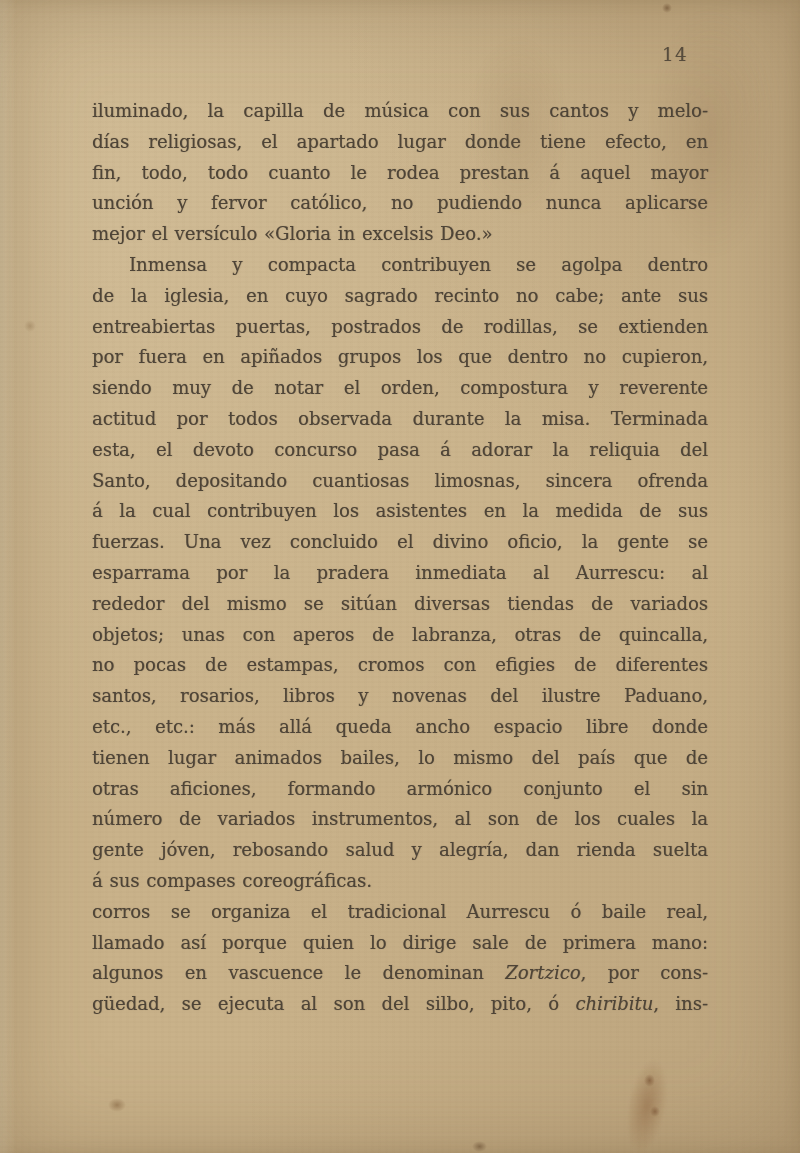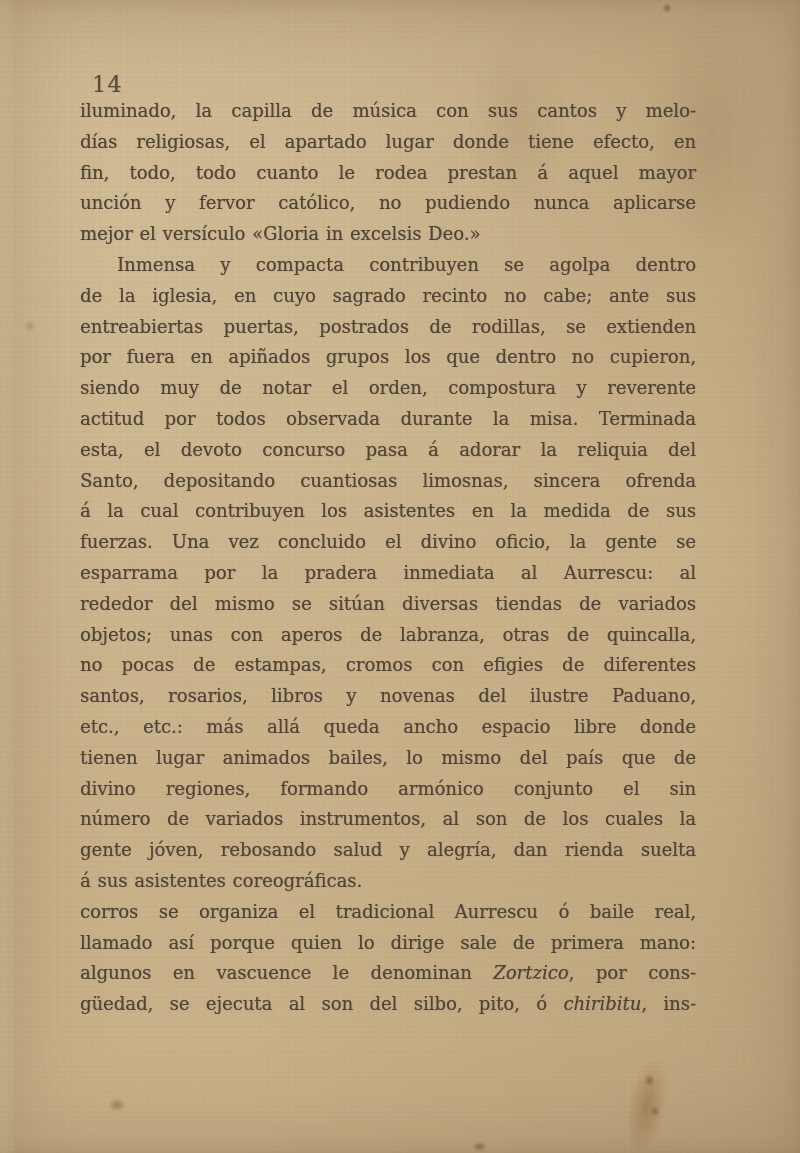--- a/index.html
+++ b/index.html
@@ -19,30 +19,29 @@
       radial-gradient(90% 70% at 92% 8%, rgba(130,100,65,0.14), rgba(130,100,65,0) 55%),
       radial-gradient(100% 80% at 90% 96%, rgba(120,90,55,0.14), rgba(120,90,55,0) 60%),
       linear-gradient(90deg, rgba(238,224,192,0.5) 0px, rgba(238,224,192,0) 16px),
       linear-gradient(0deg, #c9b28a, #c9b28a);
     background-color: #c9b28a;
     box-shadow: inset 0 0 95px rgba(108,84,52,0.35), inset 0 0 16px rgba(118,92,58,0.18);
   }
   .pagenum {
     position: absolute;
     left: 92px; top: 44px; width: 596px;
-    text-align: left;
-    font-size: 22px;
+    text-align: right;
+    font-size: 18px;
     letter-spacing: 1.5px;
     color: #574c3d;
     text-shadow: 0.4px 0.4px 0.7px rgba(78,66,50,0.45);
-    margin-top: 28px;
   }
   .text-block {
     position: absolute;
-    left: 80px; top: 96px; width: 616px;
+    left: 92px; top: 96px; width: 616px;
     font-size: 18px;
     color: #4e4437;
   }
   .line {
     height: 30.8px;
     line-height: 30.8px;
     text-align: justify;
     text-align-last: justify;
     word-spacing: 1px;
     text-shadow: 0.4px 0.4px 0.8px rgba(70,60,46,0.5);
@@ -125,23 +124,23 @@
     <div class="line">Santo, depositando cuantiosas limosnas, sincera ofrenda</div>
     <div class="line">á la cual contribuyen los asistentes en la medida de sus</div>
     <div class="line">fuerzas. Una vez concluido el divino oficio, la gente se</div>
     <div class="line">esparrama por la pradera inmediata al Aurrescu: al</div>
     <div class="line">rededor del mismo se sitúan diversas tiendas de variados</div>
     <div class="line">objetos; unas con aperos de labranza, otras de quincalla,</div>
     <div class="line">no pocas de estampas, cromos con efigies de diferentes</div>
     <div class="line">santos, rosarios, libros y novenas del ilustre Paduano,</div>
     <div class="line">etc., etc.: más allá queda ancho espacio libre donde</div>
     <div class="line">tienen lugar animados bailes, lo mismo del país que de</div>
-    <div class="line">divino regiones, formando armónico conjunto el sin</div>
+    <div class="line">otras aficiones, formando armónico conjunto el sin</div>
     <div class="line">número de variados instrumentos, al son de los cuales la</div>
     <div class="line">gente jóven, rebosando salud y alegría, dan rienda suelta</div>
-    <div class="line end">á sus asistentes coreográficas.</div>
+    <div class="line end">á sus compases coreográficas.</div>
     <div class="line">corros se organiza el tradicional Aurrescu ó baile real,</div>
     <div class="line">llamado así porque quien lo dirige sale de primera mano:</div>
     <div class="line"><span>algunos en vascuence le denominan </span><span class="it">Zortzico</span><span>, por cons-</span></div>
     <div class="line"><span>güedad, se ejecuta al son del silbo, pito, ó </span><span class="it">chiribitu</span><span>, ins-</span></div>
   </div>
 
 </div>
 
 </body></html>

